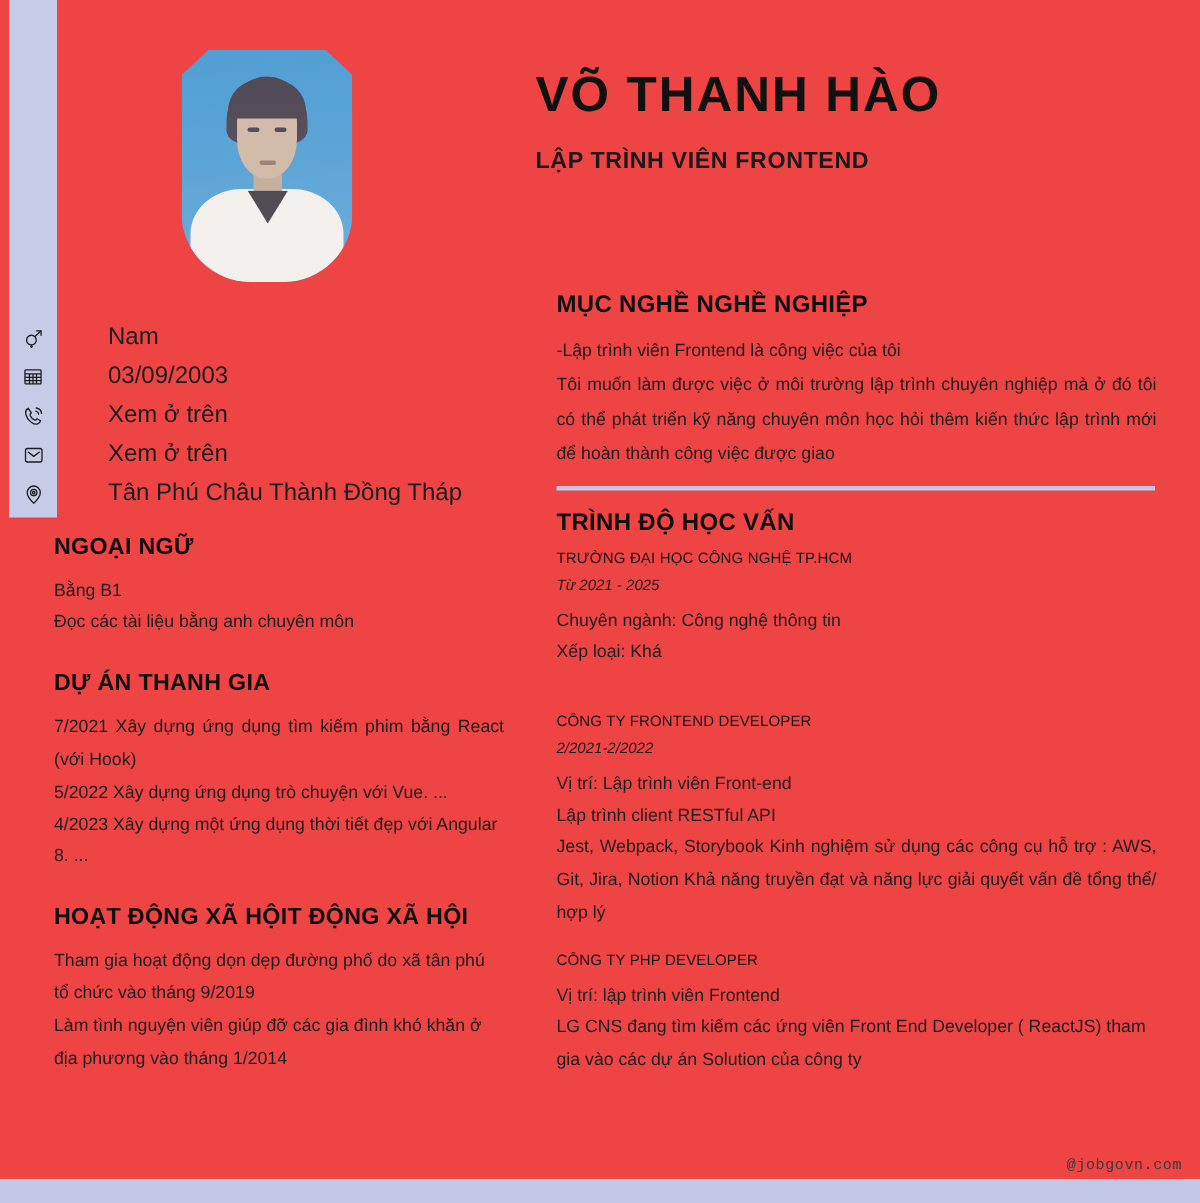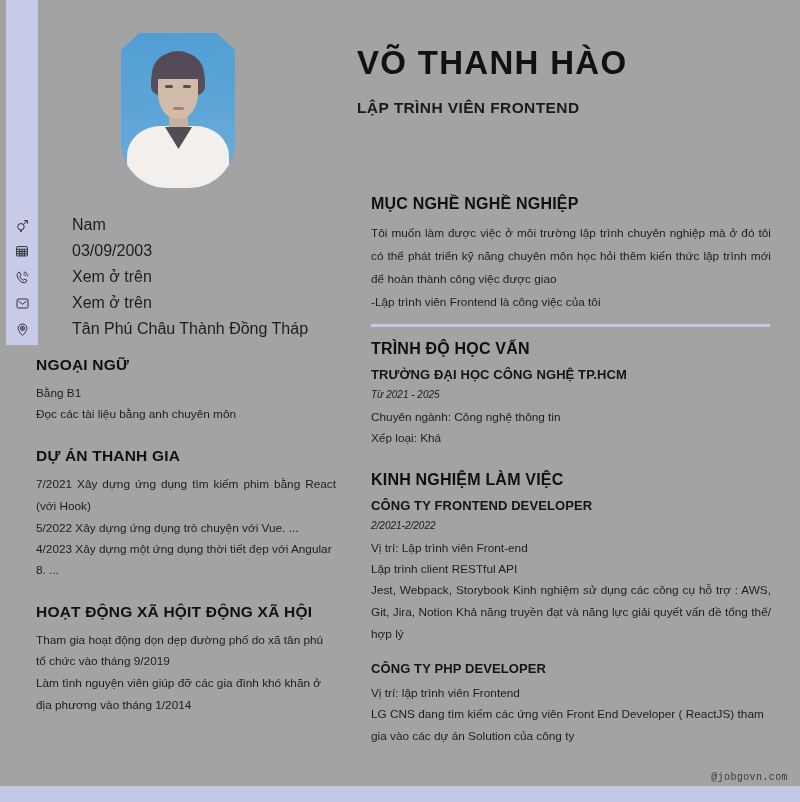--- a/index.html
+++ b/index.html
@@ -10,21 +10,21 @@
     background: #ffffff;
     font-family: "Liberation Sans", sans-serif;
     color: #1a1a1a;
     overflow: hidden;
   }
 
   .page {
     position: relative;
     width: 800px;
     height: 802px;
-    background: #a3a3a3;
+    background: #ef4444;
   }
 
   
   .left-stripe {
     position: absolute;
     left: 6px;
     top: 0;
     width: 32px;
     height: 345px;
     background: #c7cbe8;
@@ -220,22 +220,22 @@
   
   .sec-title {
     font-size: 15.5px;
     font-weight: bold;
     letter-spacing: 0.2px;
     color: #101010;
   }
   .sec-title.right { font-size: 16px; }
 
   .sub-title {
-    font-size: 13px;
-    font-weight: bold;
+    font-size: 10px;
+    font-weight: normal;
     letter-spacing: 0.1px;
     color: #141414;
     margin-top: 9px;
   }
 
   .date-line {
     font-size: 10px;
     font-style: italic;
     color: #1a1a1a;
     margin-top: 7px;
@@ -350,38 +350,37 @@
         </svg>
       </span>
       <span class="contact-text">Tân Phú Châu Thành Đồng Tháp</span>
     </div>
   </div>
 
   <div class="col-right">
 
     <div class="sec-title right">MỤC NGHỀ NGHỀ NGHIỆP</div>
     <div class="gap-sm"></div>
+    <div class="objective last-line">-Lập trình viên Frontend là công việc của tôi</div>
     <div class="objective">Tôi muốn làm được việc ở môi trường lập trình chuyên nghiệp mà ở đó tôi có thể phát triển kỹ năng chuyên môn học hỏi thêm kiến thức lập trình mới để hoàn thành công việc được giao</div>
-    <div class="objective last-line">-Lập trình viên Frontend là công việc của tôi</div>
 
   </div>
 
   <div class="divider"></div>
 
   <div class="col-right" style="top: 340px;">
 
     <div class="sec-title right">TRÌNH ĐỘ HỌC VẤN</div>
     <div class="sub-title">TRƯỜNG ĐẠI HỌC CÔNG NGHỆ TP.HCM</div>
     <div class="date-line">Từ 2021 - 2025</div>
     <div class="body-text p-tight" style="margin-top:7px;">Chuyên ngành: Công nghệ thông tin</div>
     <div class="body-text p-tight">Xếp loại: Khá</div>
 
     <div class="gap-lg"></div>
 
-    <div class="sec-title right">KINH NGHIỆM LÀM VIỆC</div>
 
     <div class="sub-title">CÔNG TY FRONTEND DEVELOPER</div>
     <div class="date-line">2/2021-2/2022</div>
     <div class="body-text p-tight" style="margin-top:7px;">Vị trí: Lập trình viên Front-end</div>
     <div class="body-text p-tight">Lập trình client RESTful API</div>
     <div class="body-text justify">Jest, Webpack, Storybook Kinh nghiệm sử dụng các công cụ hỗ trợ : AWS, Git, Jira, Notion Khả năng truyền đạt và năng lực giải quyết vấn đề tổng thể/ hợp lý</div>
 
     <div class="gap-md"></div>
 
     <div class="sub-title" style="margin-top:0;">CÔNG TY PHP DEVELOPER</div>

